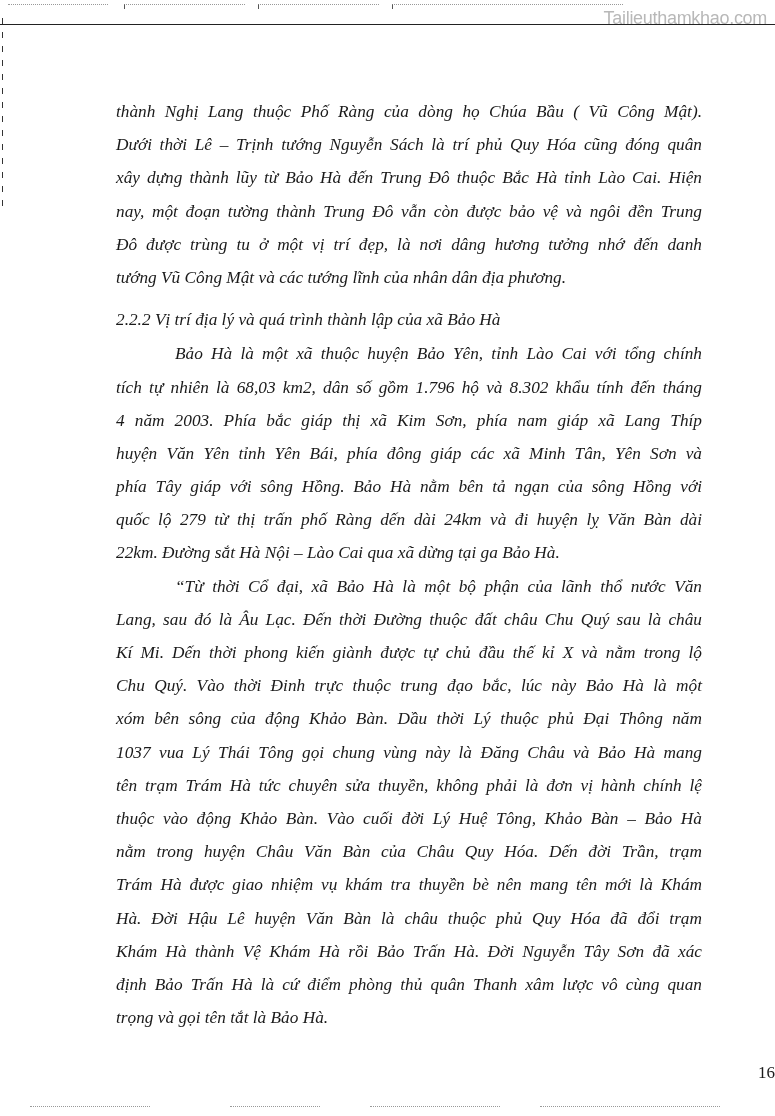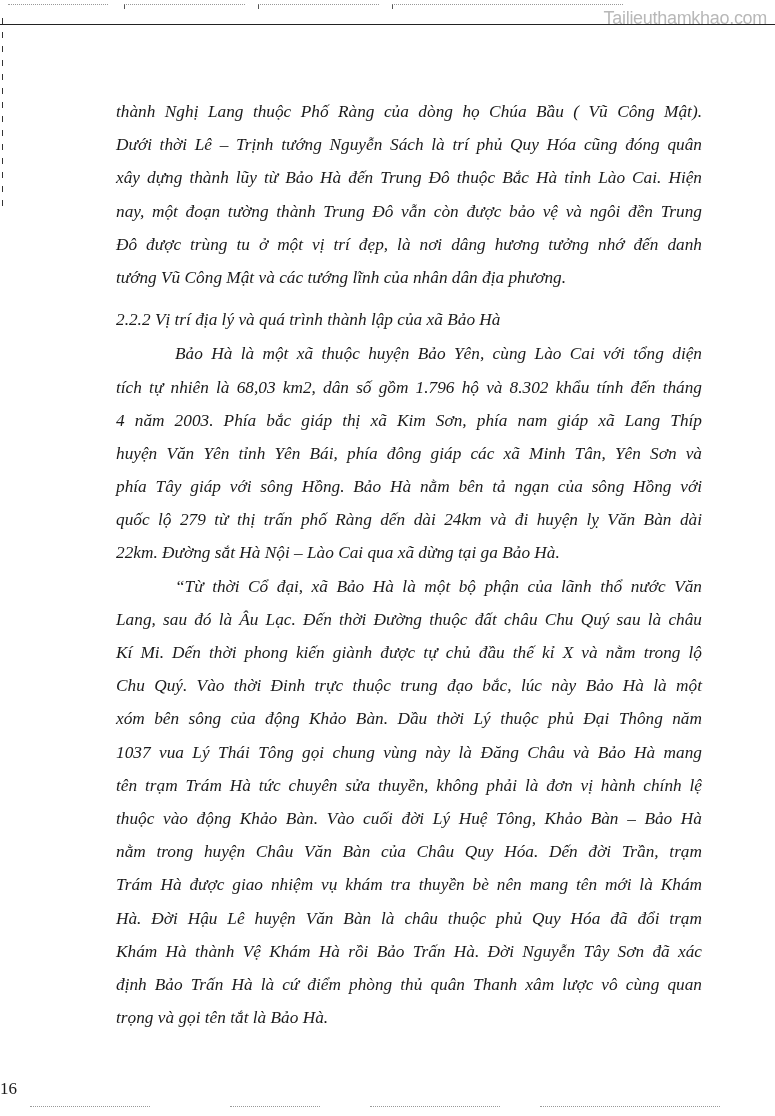--- a/index.html
+++ b/index.html
@@ -11,21 +11,21 @@
     .left-rule { position: absolute; left: 2px; top: 18px; width: 1px; height: 190px;
       background: repeating-linear-gradient(to bottom, #333 0 6px, transparent 6px 14px); }
     .scan-noise { position: absolute; top: 4px; height: 4px; border-top: 1px dotted #999; }
     .watermark { position: absolute; right: 8px; top: 8px; font-family: "Liberation Sans", "DejaVu Sans", sans-serif;
       font-size: 18px; color: #b8b8b8; letter-spacing: -0.3px; }
     .page { position: absolute; left: 116px; top: 95px; width: 586px; font-size: 17.3px; line-height: 33.2px; }
     .line { display: block; white-space: nowrap; text-align: justify; text-align-last: justify; height: 33.2px; font-style: italic; }
     .line.last { text-align-last: left; }
     .line.indent { padding-left: 59px; }
     .heading { font-style: italic; text-align-last: left; margin-top: 9px; margin-bottom: 1px; }
-    .page-number { position: absolute; left: 0; width: 775px; top: 1063px; text-align: left; font-size: 17px; margin-top: 16px; }
+    .page-number { position: absolute; left: 0; width: 775px; top: 1063px; text-align: right; font-size: 17px; }
     .bottom-noise { position: absolute; top: 1106px; height: 2px; border-top: 1px dotted #999; }
   </style>
 </head>
 <body>
 
 <div>
   <div class="scan-noise" style="left:8px;width:100px"></div>
   <div class="scan-noise" style="left:124px;width:120px;border-left:1px solid #555"></div>
   <div class="scan-noise" style="left:258px;width:120px;border-left:1px solid #555"></div>
   <div class="scan-noise" style="left:392px;width:230px;border-left:1px solid #555"></div>
@@ -38,21 +38,21 @@
     <div>
       <span class="line">thành Nghị Lang thuộc Phố Ràng của dòng họ Chúa Bầu ( Vũ Công Mật).</span>
       <span class="line">Dưới thời Lê – Trịnh tướng Nguyễn Sách là trí phủ Quy Hóa cũng đóng quân</span>
       <span class="line">xây dựng thành lũy từ Bảo Hà đến Trung Đô thuộc Bắc Hà tỉnh Lào Cai. Hiện</span>
       <span class="line">nay, một đoạn tường thành Trung Đô vẫn còn được bảo vệ và ngôi đền Trung</span>
       <span class="line">Đô được trùng tu ở một vị trí đẹp, là nơi dâng hương tưởng nhớ đến danh</span>
       <span class="line last">tướng Vũ Công Mật và các tướng lĩnh của nhân dân địa phương.</span>
     </div>
     <div class="line heading">2.2.2 Vị trí địa lý và quá trình thành lập của xã Bảo Hà</div>
     <div>
-      <span class="line indent">Bảo Hà là một xã thuộc huyện Bảo Yên, cùng Lào Cai với tổng diện</span>
+      <span class="line indent">Bảo Hà là một xã thuộc huyện Bảo Yên, tỉnh Lào Cai với tổng chính</span>
       <span class="line">tích tự nhiên là 68,03 km2, dân số gồm 1.796 hộ và 8.302 khẩu tính đến tháng</span>
       <span class="line">4 năm 2003. Phía bắc giáp thị xã Kim Sơn, phía nam giáp xã Lang Thíp</span>
       <span class="line">huyện Văn Yên tỉnh Yên Bái, phía đông giáp các xã Minh Tân, Yên Sơn và</span>
       <span class="line">phía Tây giáp với sông Hồng. Bảo Hà nằm bên tả ngạn của sông Hồng với</span>
       <span class="line">quốc lộ 279 từ thị trấn phố Ràng dến dài 24km và đi huyện lỵ Văn Bàn dài</span>
       <span class="line last">22km. Đường sắt Hà Nội – Lào Cai qua xã dừng tại ga Bảo Hà.</span>
     </div>
     <div>
       <span class="line indent">“Từ thời Cổ đại, xã Bảo Hà là một bộ phận của lãnh thổ nước Văn</span>
       <span class="line">Lang, sau đó là Âu Lạc. Đến thời Đường thuộc đất châu Chu Quý sau là châu</span>

